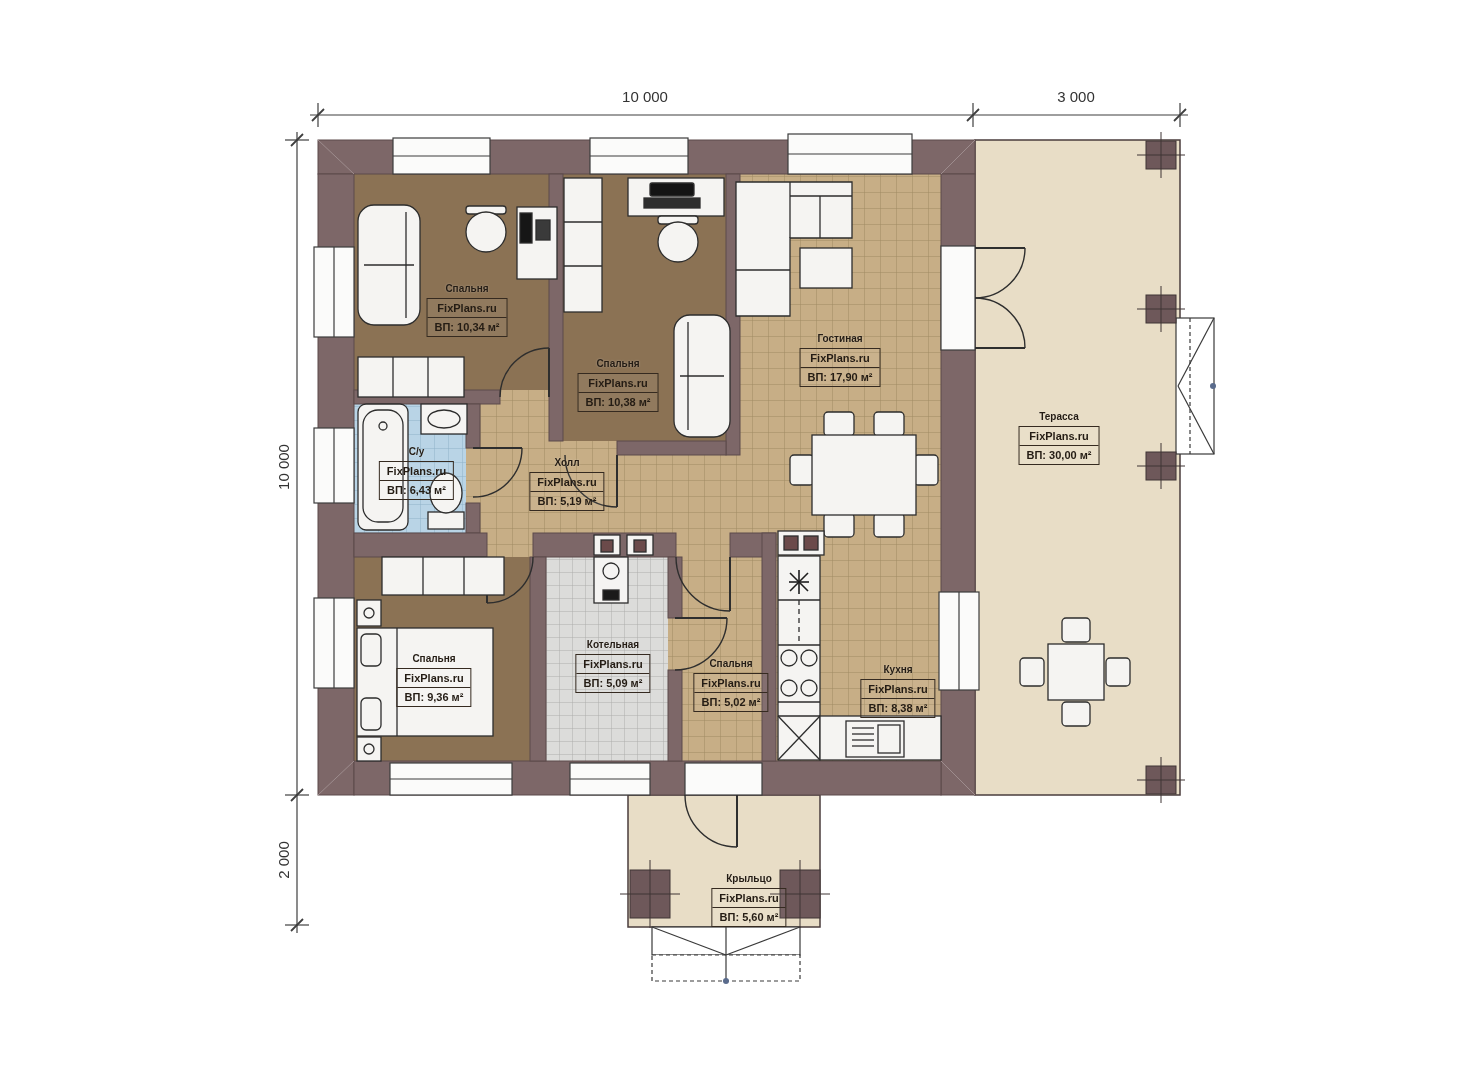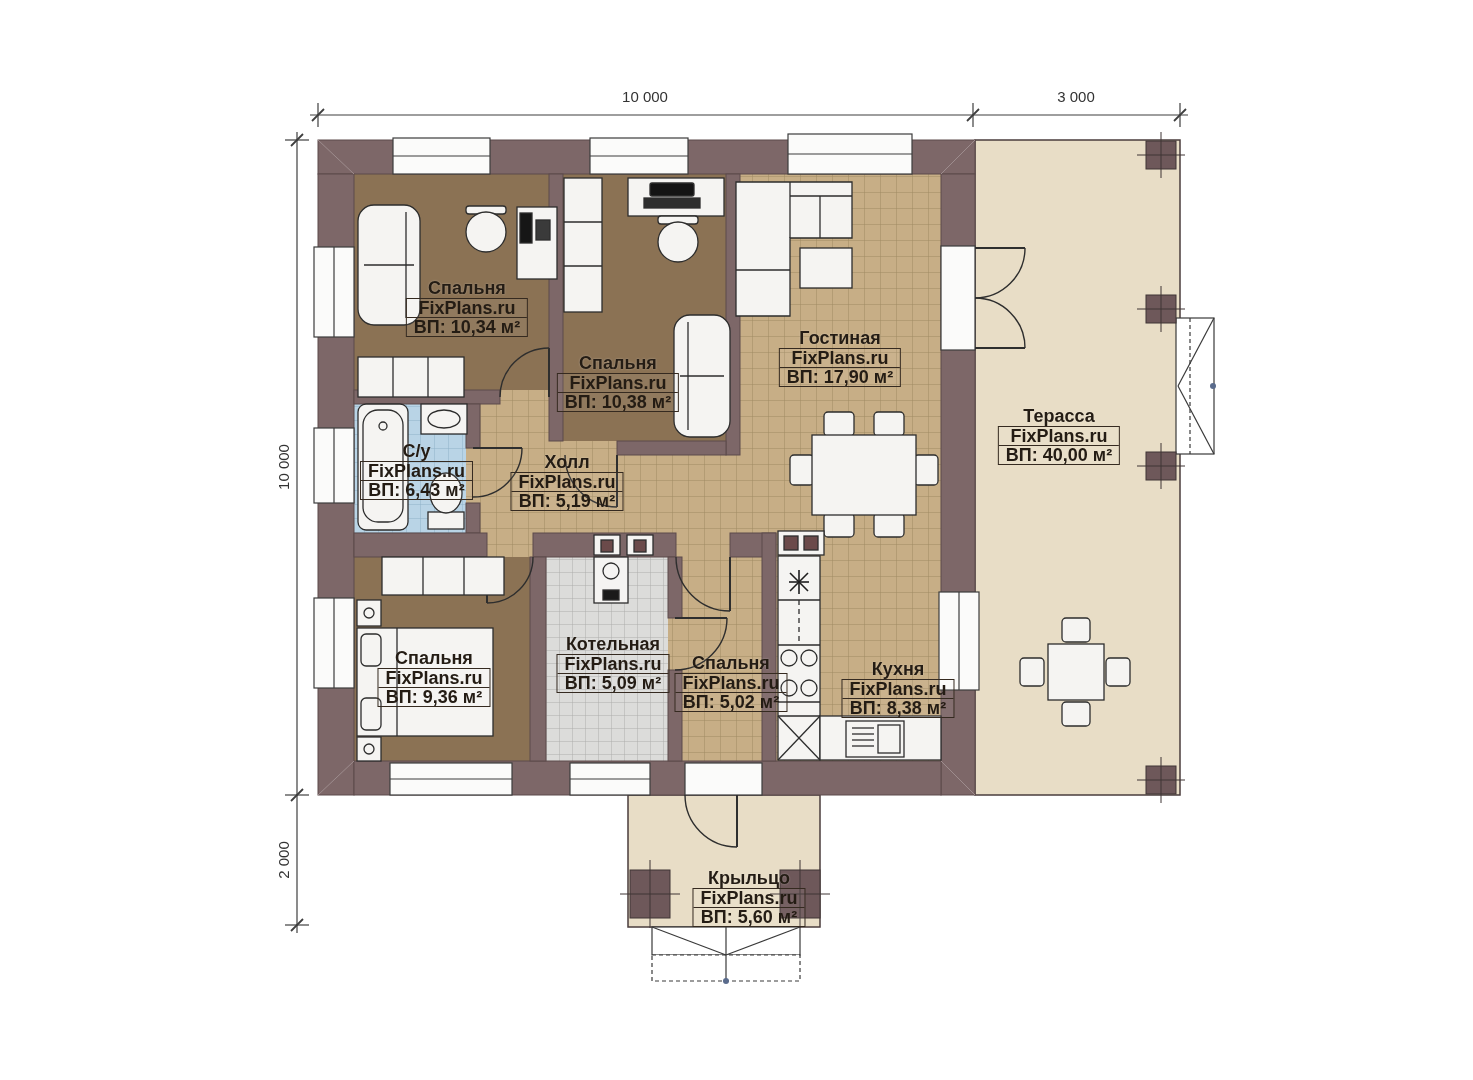--- a/index.html
+++ b/index.html
@@ -2,24 +2,24 @@
 <html><head>
 <meta charset="utf-8">
 <style>
   html,body{margin:0;padding:0;background:#ffffff;}
   #canvas{
     position:relative;width:1456px;height:1080px;background:#ffffff;overflow:hidden;
     font-family:"Liberation Sans","DejaVu Sans",sans-serif;color:#241c14;
   }
   #plan-svg{position:absolute;left:0;top:0;}
   .rlabel{position:absolute;transform:translateX(-50%);text-align:center;z-index:5;}
-  .rname{font-size:18px;font-weight:700;color:#241c14;white-space:nowrap;line-height:15px;
+  .rname{font-size:10px;font-weight:700;color:#241c14;white-space:nowrap;line-height:15px;
          text-shadow:0 0 2px rgba(255,255,255,.35);}
   .lbox{display:inline-block;border:1.6px solid #352a20;margin-top:2px;background:rgba(255,255,255,.06);}
-  .lrow{font-size:18px;font-weight:600;color:#241c14;padding:1px 7px;white-space:nowrap;line-height:16px;}
+  .lrow{font-size:11px;font-weight:600;color:#241c14;padding:1px 7px;white-space:nowrap;line-height:16px;}
   .lrow + .lrow{border-top:1.6px solid #352a20;}
   .dim{position:absolute;font-size:15px;color:#333;white-space:nowrap;z-index:4;}
   .dim.h{transform:translateX(-50%);}
   .dim.v{transform:translate(-50%,-50%) rotate(-90deg);}
 </style>
 </head>
 <body>
 
 <div id="canvas">
 
@@ -329,21 +329,21 @@
   <div class="lbox">
     <div class="lrow">FixPlans.ru</div>
     <div class="lrow">ВП: 17,90 м²</div>
   </div>
 </div>
 
 <div class="rlabel" style="left:1059px;top:409px;">
   <div class="rname">Терасса</div>
   <div class="lbox">
     <div class="lrow">FixPlans.ru</div>
-    <div class="lrow">ВП: 40,00 м²</div>
+    <div class="lrow">ВП: 30,00 м²</div>
   </div>
 </div>
 
 <div class="rlabel" style="left:411px;top:444px;padding-left:11px;">
   <div class="rname">С/у</div>
   <div class="lbox">
     <div class="lrow">FixPlans.ru</div>
     <div class="lrow">ВП: 6,43 м²</div>
   </div>
 </div>

